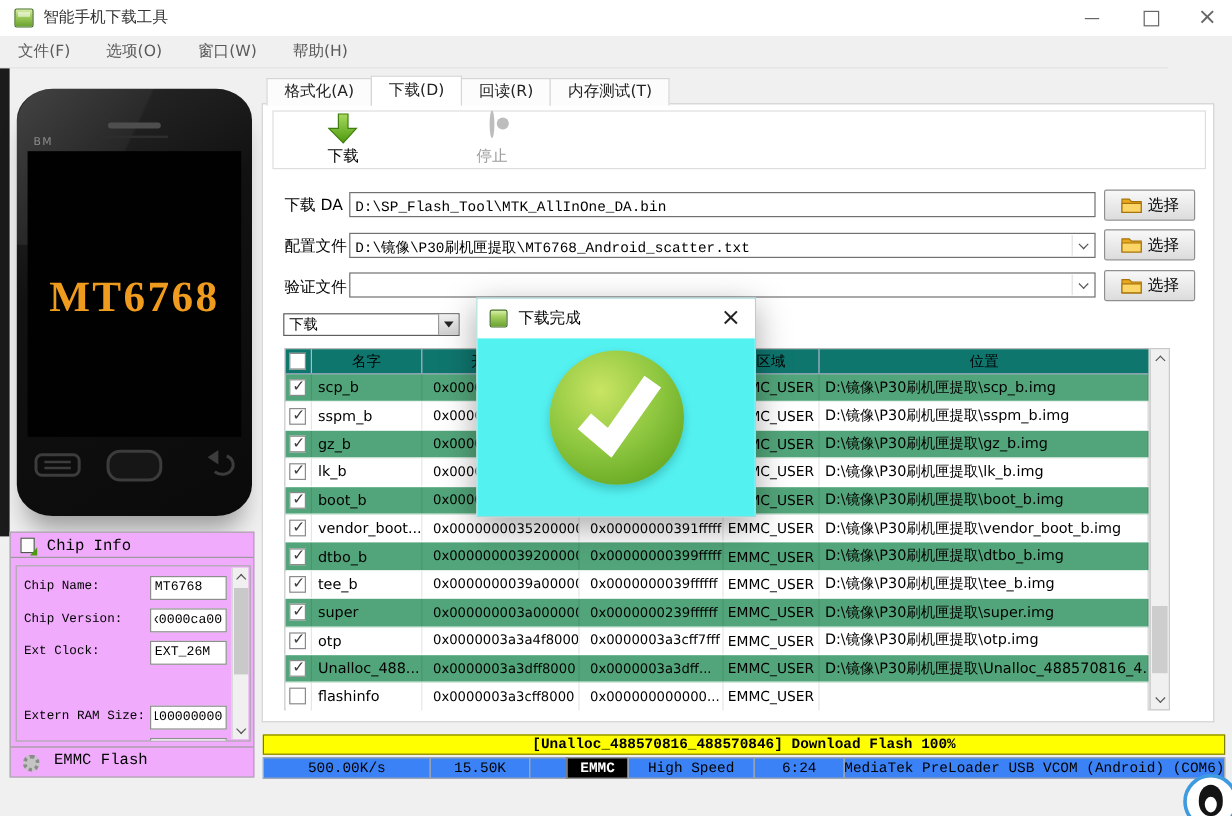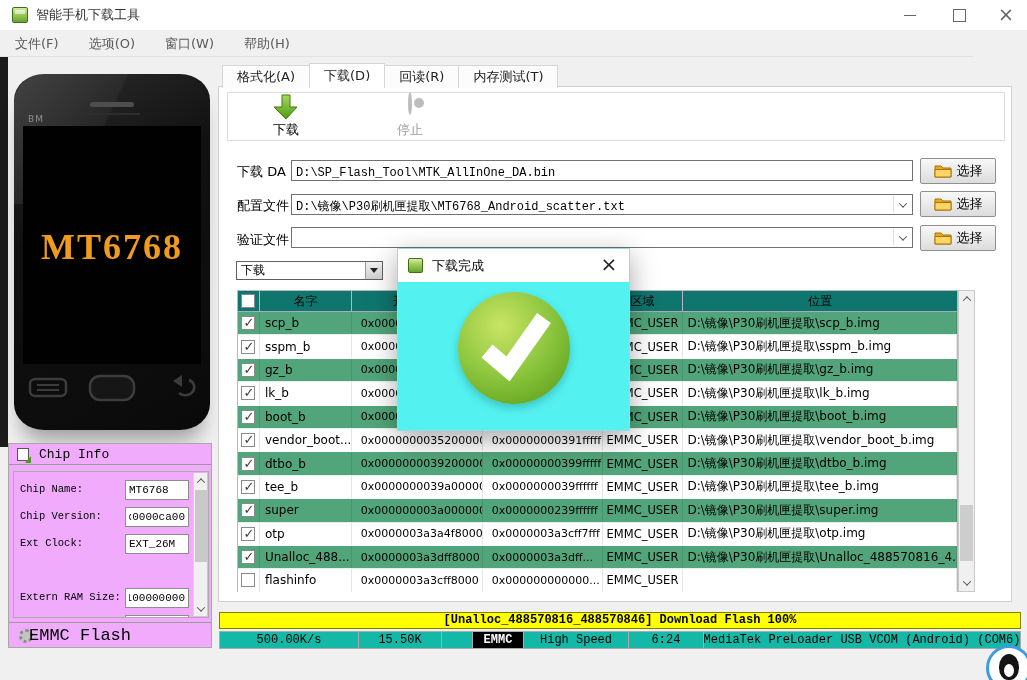--- a/index.html
+++ b/index.html
@@ -55,21 +55,21 @@
   .chip-row .val.clip { direction:rtl; }
   .chip-scroll { position:absolute; right:1px; top:1px; width:14px; height:143px; background:#f0f0f0; border-left:1px solid #d5d5d5; }
   .chip-scroll .thumb { position:absolute; left:1px; top:17px; width:12px; height:72px; background:#c9c9c9; }
   .sb-arrow { position:absolute; left:0; width:14px; height:15px; display:flex; align-items:center; justify-content:center; }
   .chev { width:6px; height:6px; border-right:1.6px solid #555; border-bottom:1.6px solid #555; }
   .chev.up { transform:rotate(-135deg) translate(-1px,-1px); }
   .chev.down { transform:rotate(45deg) translate(-1px,-1px); }
   .chip-sep { position:absolute; left:0; right:0; top:178px; border-top:1px solid #9a9a9a; }
   .gear-icon { position:absolute; left:10px; top:185px; width:14px; height:14px; border-radius:50%;
     border:3px dotted #8b8b8b; background:#c4c4c4; }
-  .chip-footer { position:absolute; left:20px; top:182px; font-size:17px; }
+  .chip-footer { position:absolute; left:36px; top:182px; font-size:13px; }
   
   .tabbar { position:absolute; left:222px; top:63px; display:flex; align-items:flex-end; z-index:3; }
   .tab { height:23px; line-height:22px; padding:0 14px; font-size:13px; background:#fcfcfc;
     border:1px solid #d6d6d6; border-bottom:none; margin-right:-1px; color:#222; }
   .tab.active { height:25px; line-height:24px; background:#fff; position:relative; z-index:4; }
   .tabpage { position:absolute; left:218px; top:86px; width:794px; height:516px; background:#fff; border:1px solid #d0d0d0; }
   
   .toolbox { position:absolute; left:227px; top:92px; width:778px; height:49px; background:#fff; border:1px solid #dedede; }
   .toolbtn { position:absolute; top:94px; width:60px; text-align:center; }
   .toolbtn .ic { display:block; margin:0 auto; width:26px; height:26px; }
@@ -112,21 +112,21 @@
   .cb.checked::after { content:"✓"; position:absolute; left:1px; top:-2px; font-size:13px; color:#3c3c3c; }
   .tbl-scroll { position:absolute; left:958px; top:290px; width:17px; height:302px; background:#f0f0f0; border:1px solid #c9c9c9; }
   .tbl-scroll .sb-arrow { width:15px; height:16px; }
   .tbl-scroll .thumb { position:absolute; left:1px; top:214px; width:13px; height:56px; background:#cdcdcd; }
   
   .progress { position:absolute; left:219px; top:612px; width:802px; height:17px; background:#ffff00;
     border:1px solid #7e7e00; text-align:center; font-family:"Liberation Mono", monospace; font-size:12px;
     line-height:15px; font-weight:bold; }
   .statusbar { position:absolute; left:219px; top:631px; width:802px; height:18px; display:flex;
     font-family:"Liberation Mono", monospace; font-size:12px; }
-  .scell { border:1px solid #ababab; margin-left:-1px; background:#14b8a6; display:flex; align-items:center; justify-content:center; overflow:hidden; white-space:nowrap; }
+  .scell { border:1px solid #ababab; margin-left:-1px; background:#3b82f6; display:flex; align-items:center; justify-content:center; overflow:hidden; white-space:nowrap; }
   .scell:first-child { margin-left:0; }
   .s0 { width:140px; } .s1 { width:84px; } .s2 { width:32px; } .s3 { width:52px; background:#000; color:#fff; font-weight:bold; }
   .s4 { width:106px; } .s5 { width:76px; } .s6 { flex:1; }
   
   .dialog { position:absolute; left:397px; top:248px; width:233px; height:183px; background:#fff;
     border:1px solid #9fd9d9; box-shadow:0 8px 26px rgba(0,0,0,.35); z-index:10; }
   .dlg-title { position:absolute; left:0; top:0; right:0; height:33px; background:#fff; }
   .dlg-icon { position:absolute; left:10px; top:9px; width:15px; height:15px;
     background:linear-gradient(#d8eda6 0%, #a6d162 35%, #6aa32f 100%); border:1px solid #3f6d1c; border-radius:2px; }
   .dlg-text { position:absolute; left:34px; top:0; line-height:33px; font-size:13px; }

